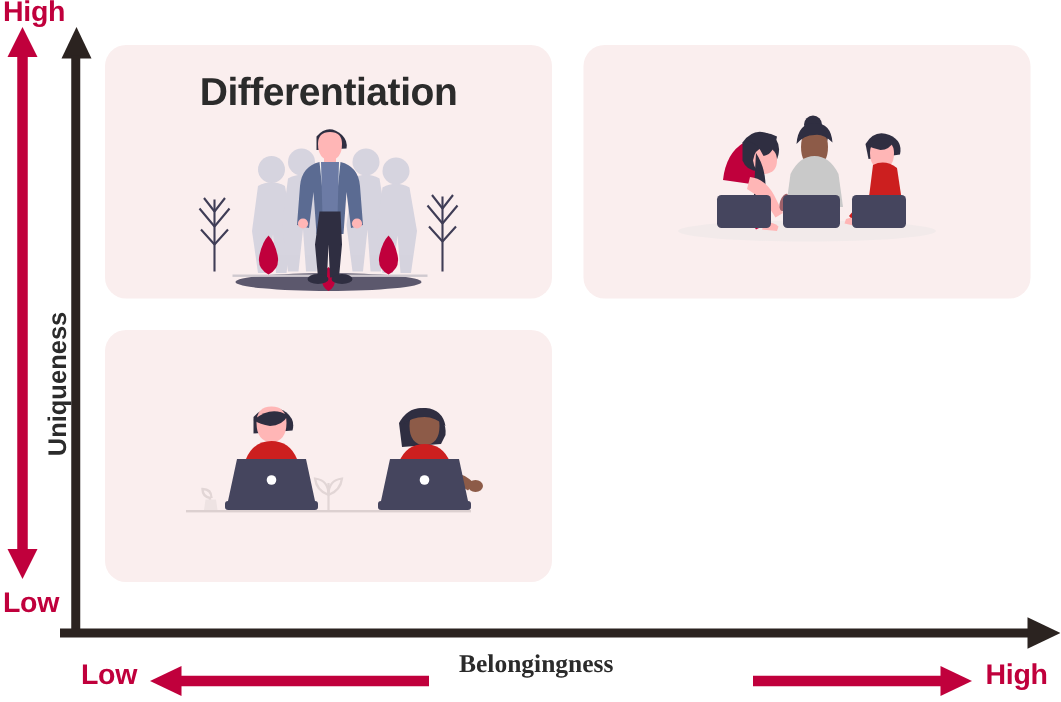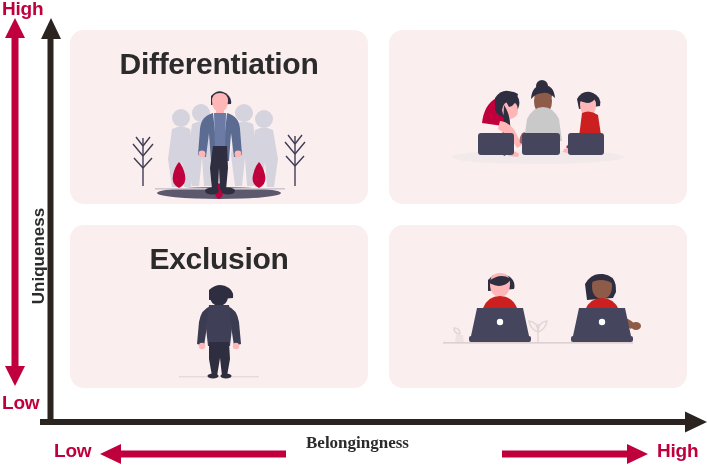--- a/index.html
+++ b/index.html
@@ -78,21 +78,21 @@
   .quadrant {
     background: #faeeee;
     border-radius: 14px;
     position: relative;
     display: flex;
     flex-direction: column;
     align-items: center;
   }
   .quadrant-title {
     margin-top: 17px;
-    font-size: 30px;
+    font-size: 26px;
     font-weight: bold;
     color: #2b2b2b;
     letter-spacing: -0.3px;
     line-height: 1.15;
   }
   .quadrant-art {
     flex: 1;
     width: 100%;
     display: flex;
     align-items: center;
@@ -231,44 +231,20 @@
             <path d="M140 35 q8 -8 18 -3 -3 6 -9 6 -5 -1 -9 -3z" fill="#2f2e41"></path>
             <path d="M144 48 q8 -4 16 2 l3 20 -22 2z" fill="#cc1f1f"></path>
             <path d="M144 66 q-8 6 -16 16 l4 4 q10 -8 16 -12z" fill="#cc1f1f"></path>
             <path d="M126 84 q6 -2 10 1 l-2 4 -9 -2z" fill="#ffb6b6"></path>
             <rect x="130" y="68" width="36" height="22" rx="3" fill="#45455e"></rect>
           </g>
         </svg>
       </div>
     </div>
 
-    <div class="quadrant">
-      <div class="quadrant-title">Exclusion</div>
-      <div class="quadrant-art">
-        <svg width="120" height="104" viewBox="0 0 120 104" aria-hidden="true">
-          <rect x="20" y="96" width="80" height="1.4" fill="#e6dada"></rect>
-
-          <path d="M50 10 q10 -9 20 -2 5 4 4 10 l-24 2z" fill="#2f2e41"></path>
-
-          <path d="M51 16 q0 -9 9 -9 9 0 9 9 0 9 -9 10 -9 -1 -9 -10z" fill="#2f2e41"></path>
-
-          <path d="M52 26 q-10 3 -12 16 l-2 22 7 2 3 -20 z" fill="#3b3b52"></path>
-          <path d="M68 26 q10 3 12 16 l2 22 -7 2 -3 -20 z" fill="#3b3b52"></path>
-          <path d="M50 25 h20 l3 23 -2 18 h-22 l-2 -18z" fill="#3f3f58"></path>
-
-          <circle cx="43" cy="66" r="3.2" fill="#ffb6b6"></circle>
-          <circle cx="77" cy="66" r="3.2" fill="#ffb6b6"></circle>
-
-          <path d="M50 62 h20 l1 17 -3 17 h-5 l-2 -18 -3 18 h-5 l-3 -17z" fill="#2f2e41"></path>
-
-          <ellipse cx="54" cy="96" rx="5.5" ry="2.6" fill="#2f2e41"></ellipse>
-          <ellipse cx="67" cy="96" rx="5.5" ry="2.6" fill="#2f2e41"></ellipse>
-        </svg>
-      </div>
-    </div>
 
     <div class="quadrant">
       <div class="quadrant-art">
         <svg width="210" height="96" viewBox="0 0 210 96" aria-hidden="true">
           <rect x="10" y="84" width="190" height="1.6" fill="#dcd0d0"></rect>
 
           <path d="M26 84 l0 -8 q-5 -1 -5 -6 q6 0 6 6" fill="none" stroke="#e2d6d6" stroke-width="1.6"></path>
           <path d="M22 84 h9 l-1 -7 h-7z" fill="#eee3e3"></path>
 
           <g stroke="#e2d6d6" stroke-width="1.5" fill="none">

